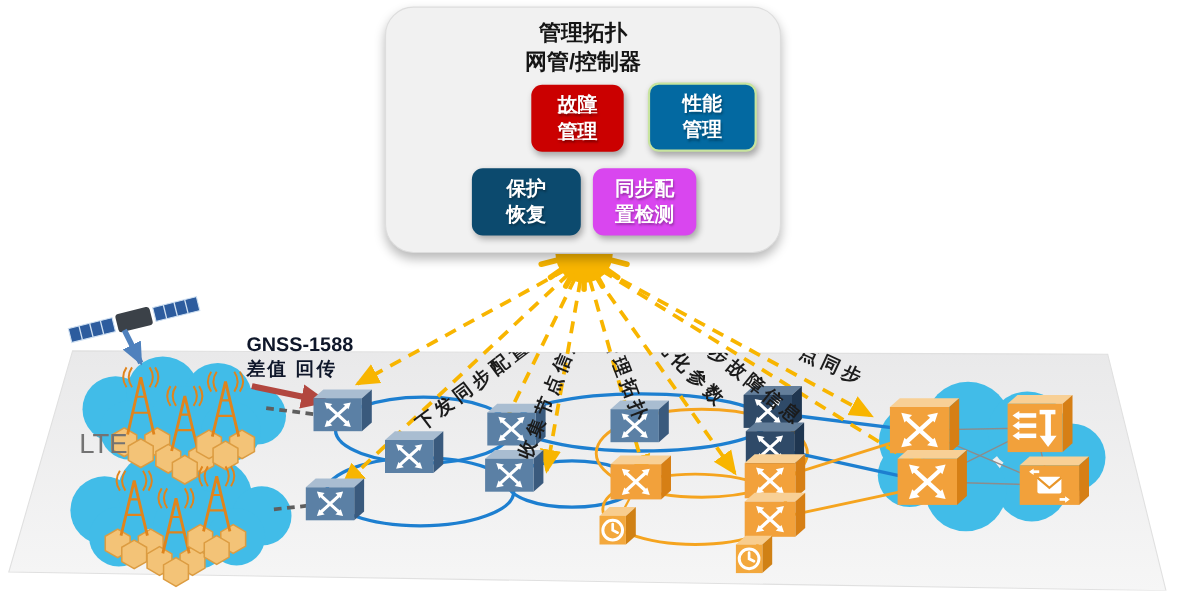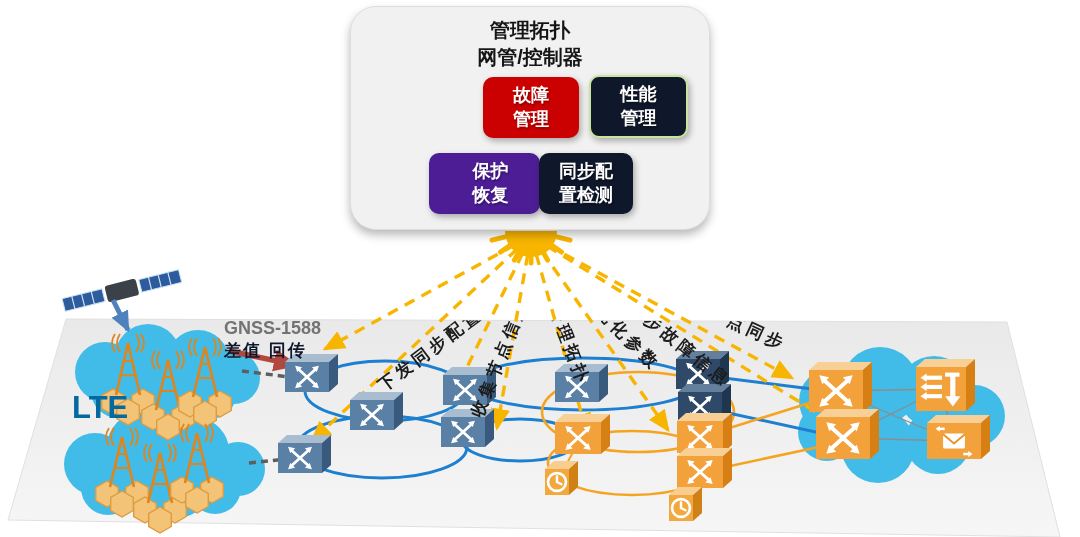--- a/index.html
+++ b/index.html
@@ -8,28 +8,28 @@
   .stage svg{position:absolute;left:0;top:0;}
   .pre{white-space:pre-line;}
   .ctrl-box{position:absolute;left:350px;top:6px;width:358px;height:222px;background:#f1f1f1;
             border:1px solid #ddd;border-radius:26px;box-shadow:0 5px 10px rgba(0,0,0,.28);}
   .ctrl-title{position:absolute;left:0;top:10px;width:100%;text-align:center;font-size:20px;
               font-weight:bold;color:#151515;line-height:1.35;}
   .func{position:absolute;border-radius:10px;display:flex;align-items:center;justify-content:center;
         text-align:center;color:#fff;font-size:18px;font-weight:bold;line-height:1.3;
         box-shadow:2px 3px 6px rgba(0,0,0,.3);text-shadow:1px 2px 2px rgba(0,0,0,.3);}
   .f0{left:22px;top:70px;width:98px;height:61px;}
-  .f1{left:132px;top:70px;width:96px;height:61px;}
+  .f1{left:132px;top:70px;width:84px;height:61px;text-decoration:underline;}
   .f2{left:238px;top:68px;width:99px;height:63px;border:2px solid #c8e49e;box-sizing:border-box;}
   .f3{left:78px;top:146px;width:99px;height:61px;}
   .f4{left:188px;top:146px;width:94px;height:61px;}
   .gnss{position:absolute;left:224px;top:302px;line-height:1.25;}
-  .g1{font-size:18px;font-weight:800;color:#737373;margin-top:15px;}
+  .g1{font-size:18px;font-weight:800;color:#0f172a;}
   .g2{font-size:17px;font-weight:700;color:#0f172a;letter-spacing:2px;}
-  .lte{position:absolute;left:72px;top:390px;font-size:31px;color:#0369a1;font-weight:bold;}
+  .lte{position:absolute;left:72px;top:390px;font-size:25px;color:#737373;}
   .rayLabel{font-size:17px;font-weight:600;fill:#1b1b1b;letter-spacing:4px;}
 </style>
 </head>
 <body>
 
 <div class="stage">
 
   <svg id="scene" width="1080" height="537" viewBox="0 0 1080 537">
     <defs>
       <linearGradient id="gPlane" x1="0" y1="0" x2="0" y2="1">
@@ -340,25 +340,25 @@
         <text transform="translate(676 348) rotate(39)" text-anchor="middle" class="rayLabel">同步故障信息</text>
         <text transform="translate(745 333) rotate(25)" text-anchor="middle" class="rayLabel">节点同步</text>
       </g>
     </svg>
 
   <div class="ctrl-box">
     <div class="ctrl-title pre">管理拓扑
 网管/控制器</div>
     <div class="func f1 pre" style="background: rgb(203, 0, 0);">故障
 管理</div>
-    <div class="func f2 pre" style="background: #0f172a;">性能
+    <div class="func f2 pre" style="background: #0369a1;">性能
 管理</div>
-    <div class="func f3 pre" style="background: #4c1d95; padding-left: 12px;">保护
+    <div class="func f3 pre" style="background: #0c4a6e;">保护
 恢复</div>
-    <div class="func f4 pre" style="background: #0f172a;">同步配
+    <div class="func f4 pre" style="background: #d946ef;">同步配
 置检测</div>
   </div>
 
   <div class="gnss">
     <div class="g1">GNSS-1588</div>
     <div class="g2">差值 回传</div>
   </div>
 
   <div class="lte">LTE</div>
 </div>

